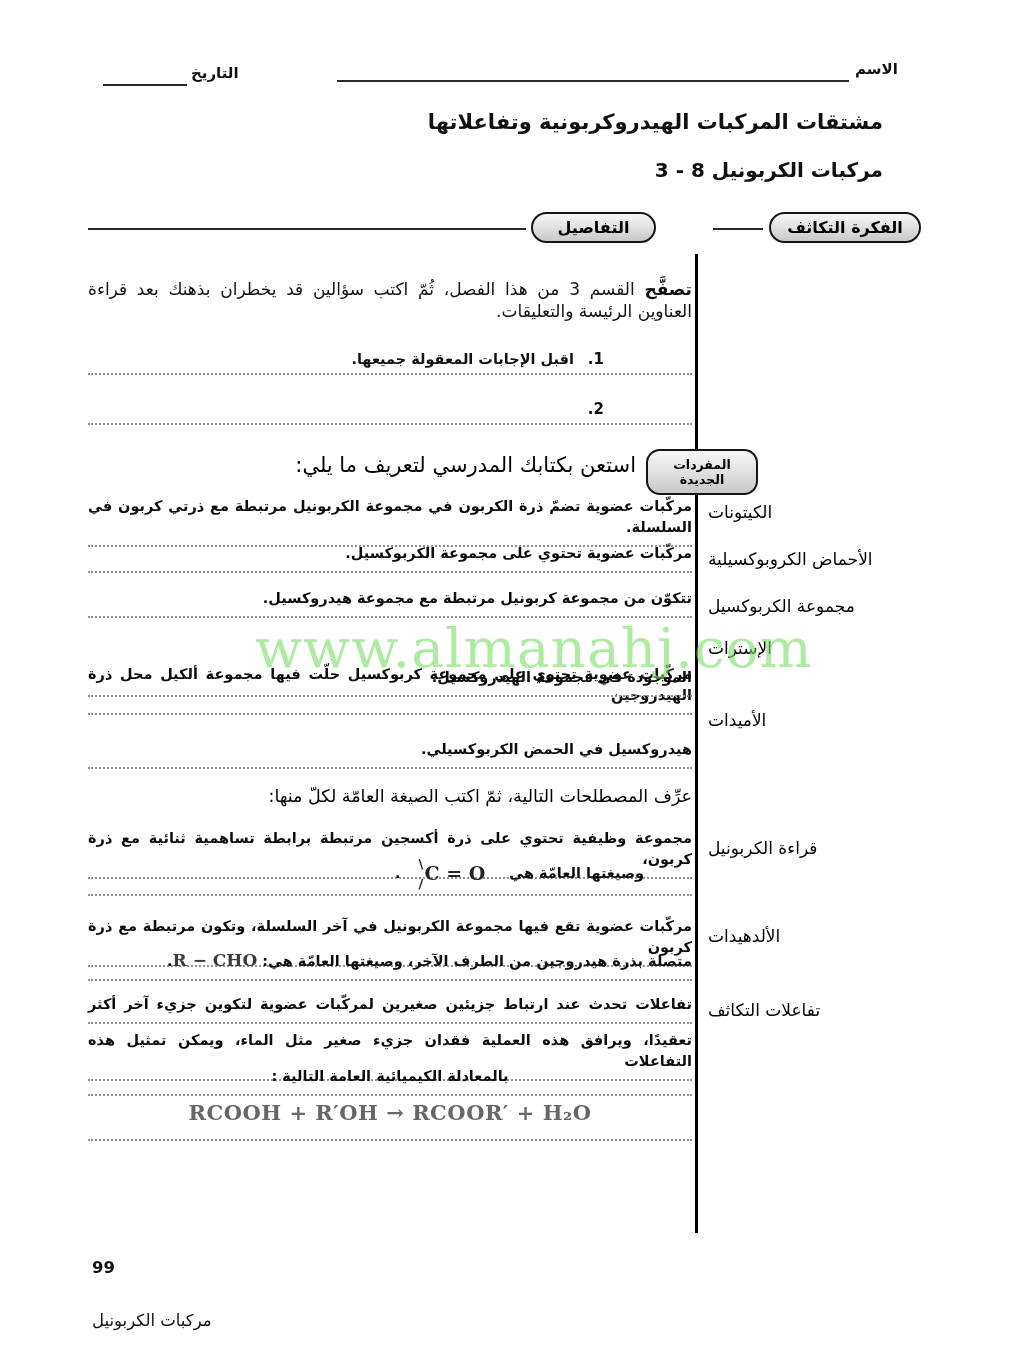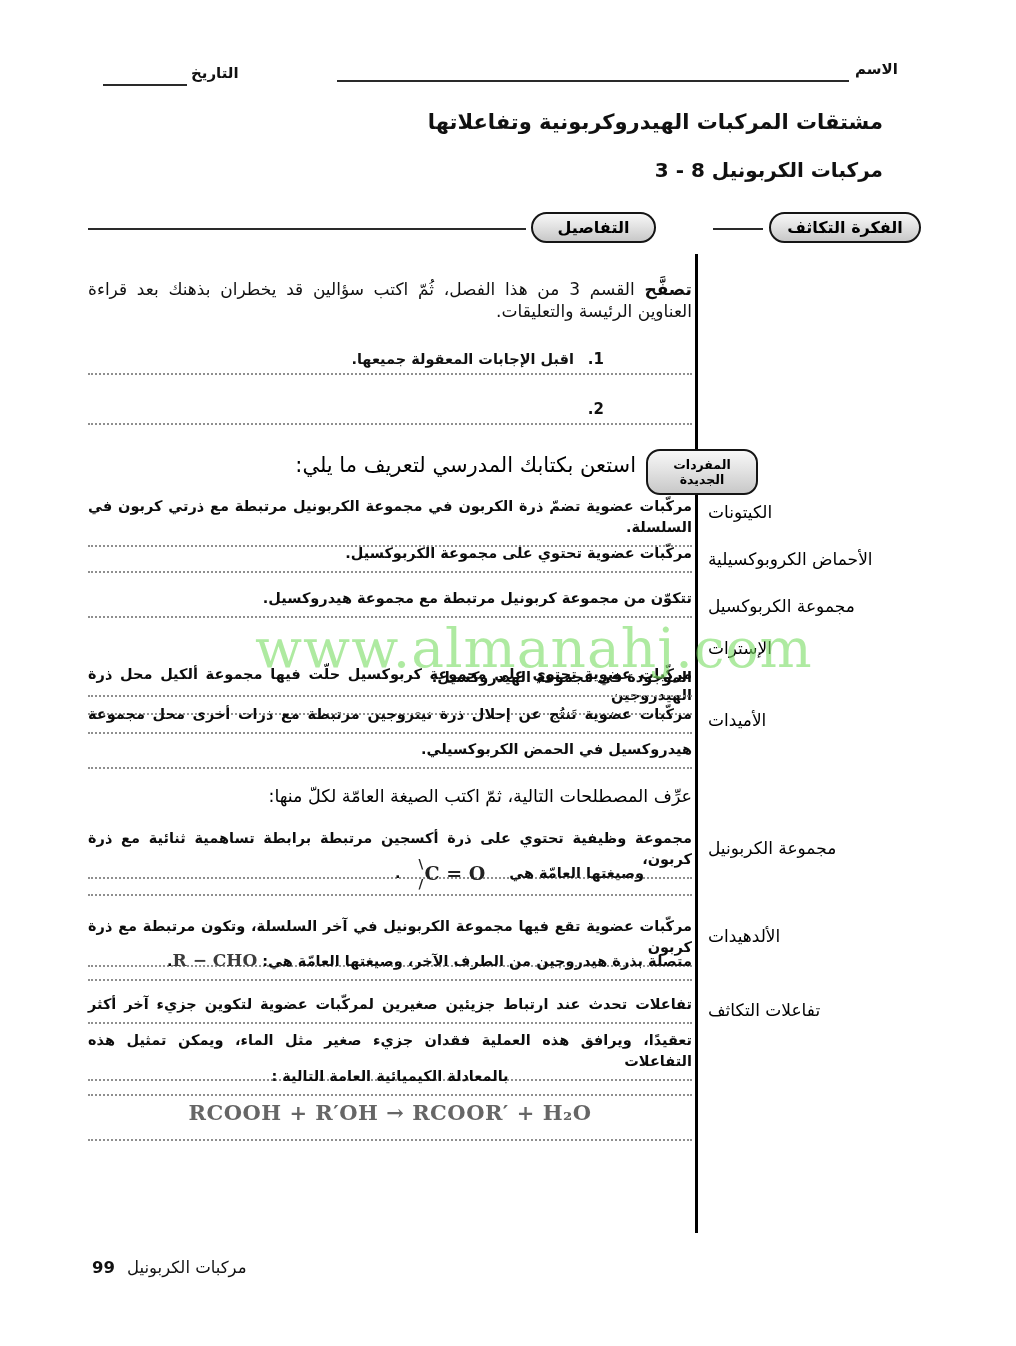--- a/index.html
+++ b/index.html
@@ -57,21 +57,21 @@
   .equation{position:absolute;left:88px;top:1100px;width:604px;box-sizing:border-box;
     direction:ltr;text-align:center;font-family:"DejaVu Serif",serif;font-weight:bold;
     font-size:21px;color:#666;letter-spacing:.5px;
     border-bottom:2px dotted #8f8f8f;padding-bottom:14px;}
   
   .watermark{position:absolute;left:255px;top:608px;width:560px;z-index:6;
     direction:ltr;font-family:"DejaVu Serif",serif;font-size:55px;line-height:80px;
     color:#7ede68;opacity:.62;letter-spacing:1px;pointer-events:none;}
   
   .footer{position:absolute;left:92px;top:1258px;direction:ltr;display:flex;
-    gap:12px;align-items:flex-start;}
+    gap:34px;align-items:flex-start;flex-direction:column;}
   .footer .pg{font-weight:bold;font-size:16.5px;}
   .footer .ch{font-size:16.5px;}
 </style>
 </head>
 <body>
 
 <div class="page">
 
   <div class="hdr-label" style="left:855px;top:60px;">الاسم</div>
   <div class="rule" style="left:337px;top:80px;width:512px;"></div>
@@ -113,26 +113,25 @@
   <div class="def" style="top:543px;">مركّبات عضوية تحتوي على مجموعة الكربوكسيل.</div>
 
   <div class="term" style="top:596px;">مجموعة الكربوكسيل</div>
   <div class="def" style="top:588px;">تتكوّن من مجموعة كربونيل مرتبطة مع مجموعة هيدروكسيل.</div>
 
   <div class="term" style="top:638px;">الإسترات</div>
   <div class="def j" style="top:664px;">مركّبات عضوية تحتوي على مجموعة كربوكسيل حلّت فيها مجموعة ألكيل محل ذرة الهيدروجين</div>
   <div class="def" style="top:667px;">الموجودة في مجموعة الهيدروكسيل.</div>
 
   <div class="term" style="top:710px;">الأميدات</div>
-  <div class="def j" style="top:704px;">مركّبات عضوية تَنتُج عن إحلال ذرة نيتروجين مرتبطة مع ذرات أخرى محل مجموعة</div>
   <div class="def" style="top:739px;">هيدروكسيل في الحمض الكربوكسيلي.</div>
 
   <div class="instr" style="top:786px;width:604px;font-size:17.5px;">عرِّف المصطلحات التالية، ثمّ اكتب الصيغة العامّة لكلّ منها:</div>
 
-  <div class="term" style="top:838px;">مجموعة الكربونيل</div>
+  <div class="term" style="top:838px;">قراءة الكربونيل</div>
   <div class="def j" style="top:828px;">مجموعة وظيفية تحتوي على ذرة أكسجين مرتبطة برابطة تساهمية ثنائية مع ذرة كربون،</div>
   <div class="def formula-line" style="top:860px;">
     <span>وصيغتها العامّة هي</span>
     <span class="co-struct">
       <span class="bond bond-t">\</span>
       <span>C = O</span>
       <span class="bond bond-b">/</span>
     </span>
     <span>.</span>
   </div>

